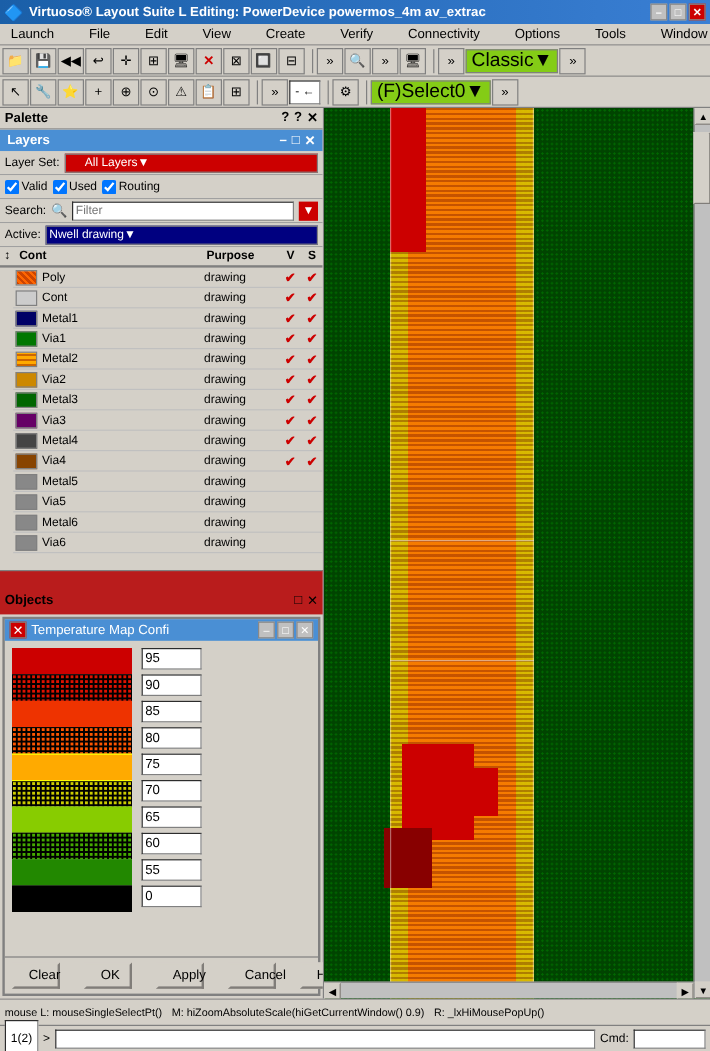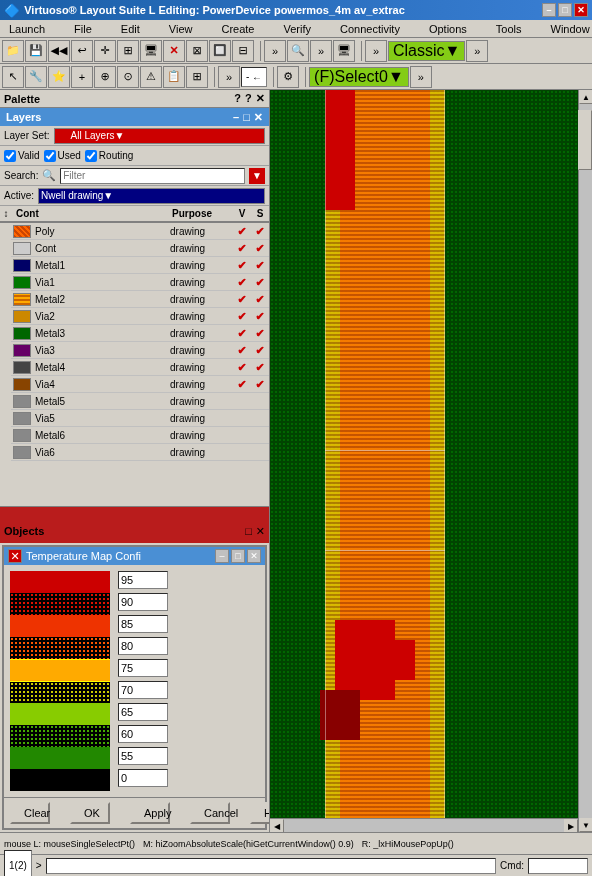--- a/index.html
+++ b/index.html
@@ -343,20 +343,21 @@
       height: 20px;
     }
 
     
     .dialog-buttons {
       display: flex;
       align-items: center;
       padding: 4px 6px;
       gap: 20px;
       border-top: 1px solid #808080;
+      margin-top: 31px;
     }
     .dlg-btn {
       padding: 2px 12px;
       background: #d4d0c8;
       border: 2px outset #d4d0c8;
       font-size: 11px;
       cursor: pointer;
       height: 22px;
       min-width: 40px;
     }

